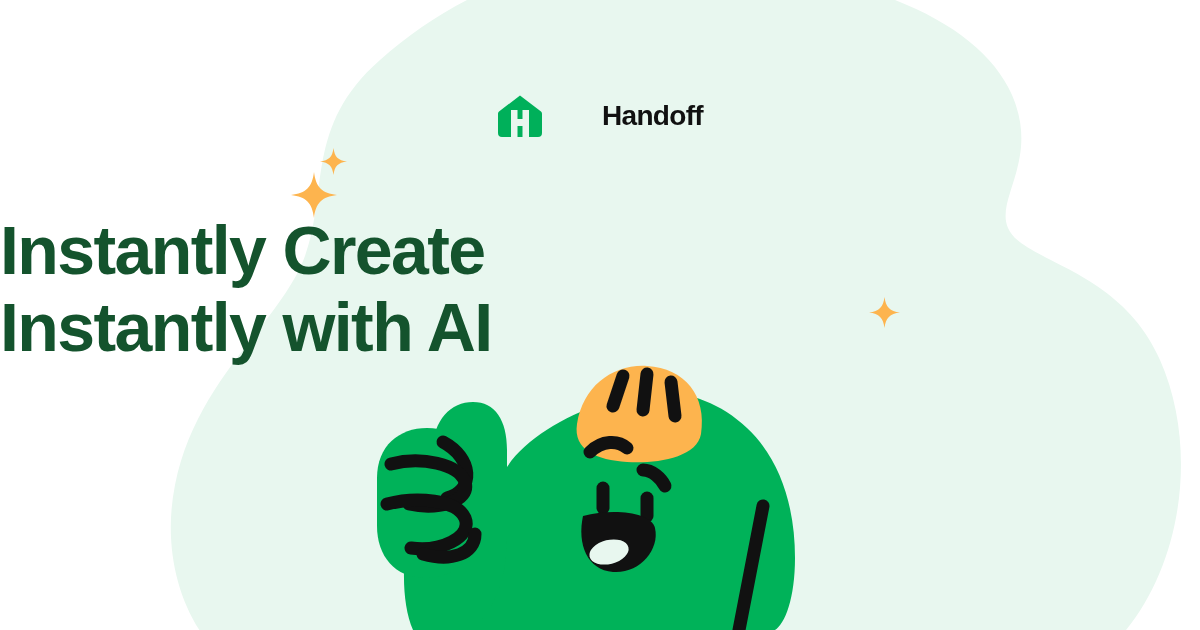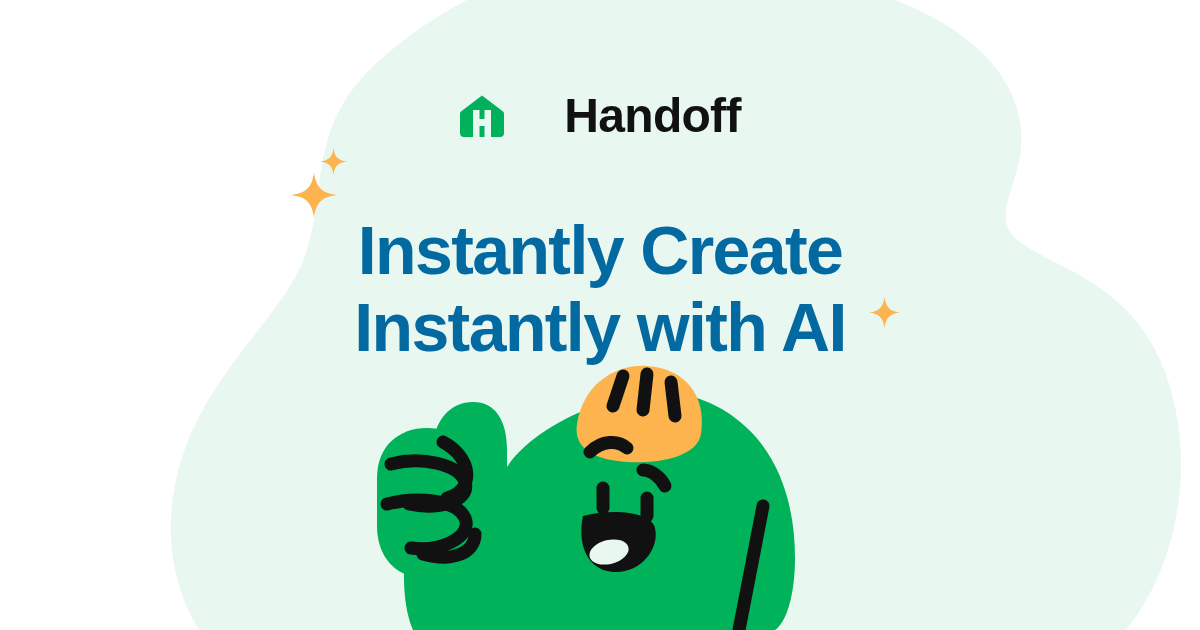--- a/index.html
+++ b/index.html
@@ -39,37 +39,36 @@
     gap: 14px;
     height: 48px;
   }
   .brand-mark {
     width: 46px;
     height: 44px;
     display: block;
   }
   .brand-name {
     font-family: "Liberation Sans", sans-serif;
-    font-size: 48px;
+    font-size: 28px;
     font-weight: bold;
     letter-spacing: -0.7px;
     color: #111111;
     line-height: 1;
     white-space: nowrap;
     margin-left: 45px;
   }
 
   
   .headline {
     position: absolute;
     left: 0;
     right: 0;
     top: 166px;
-    text-align: center;
-    color: #0369a1;
+    color: #14532d;
     font-family: "Liberation Sans", sans-serif;
     font-weight: bold;
     font-size: 68px;
     line-height: 77px;
     letter-spacing: -1.6px;
     white-space: nowrap;
   }
   .headline-line {
     display: block;
   }

